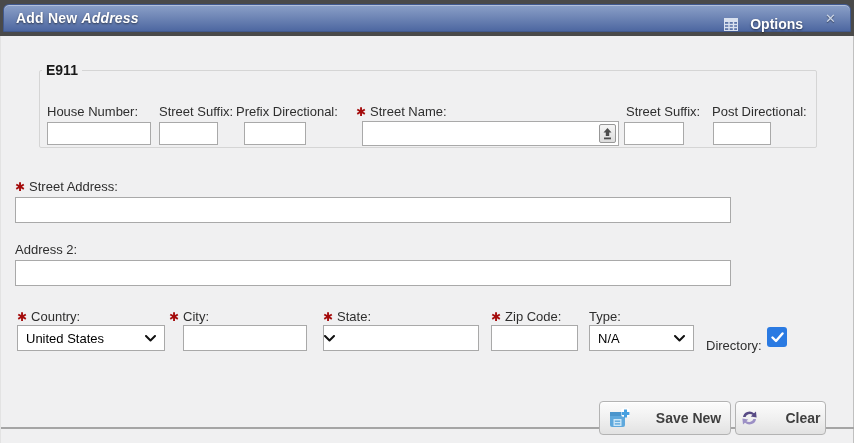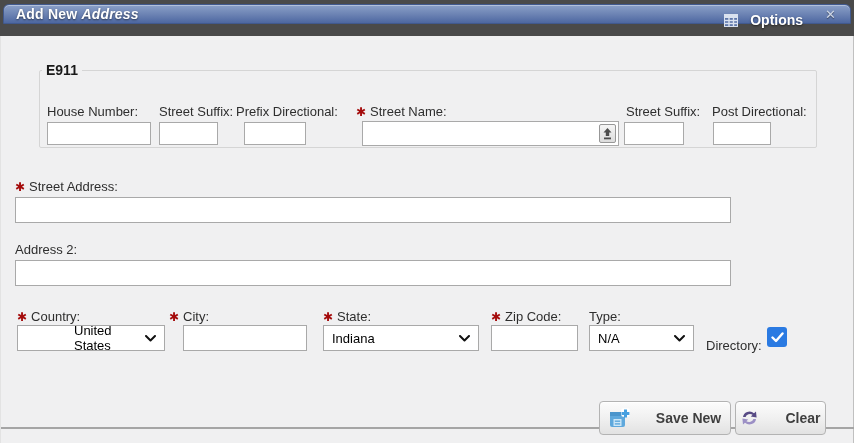--- a/index.html
+++ b/index.html
@@ -5,21 +5,21 @@
   * { margin:0; padding:0; box-sizing:border-box; }
   html,body { width:854px; height:443px; font-family:"Liberation Sans","DejaVu Sans",sans-serif; }
   .stage { position:relative; width:854px; height:443px; background:#4a4a4a; overflow:hidden; }
 
   
   .dialog-body {
     position:absolute; left:0; top:36px; width:854px; height:407px;
     background:#f0f0f1; border-right:1px solid #c0c0c0; border-left:1px solid #e3e3e3;
   }
   .titlebar {
-    position:absolute; left:3px; top:4px; width:848px; height:20px;
+    position:absolute; left:3px; top:4px; width:848px; height:28px;
     border-radius:6px 6px 0 0;
     background:linear-gradient(to bottom,#8ba0c8 0%,#6d84b4 50%,#4d67a1 100%);
     border:1px solid #41598e;
     box-shadow:inset 0 1px 0 rgba(255,255,255,.35);
     display:flex; align-items:center;
   }
   .titlebar .title {
     margin-left:12px; color:#ffffff; font-size:14px; font-weight:bold;
     text-shadow:0 1px 2px rgba(0,0,0,.55); letter-spacing:.2px;
   }
@@ -146,33 +146,32 @@
       <input class="tbox" style="left: 673px; width: 58px;" value="">
     </fieldset>
 
     <span class="lbl" style="left:14px; top:143px;"><span class="req">✱</span><span>Street Address:</span></span>
     <input class="tbox" style="left: 14px; top: 161px; width: 716px; height: 26px;" value="">
 
     <span class="lbl" style="left:14px; top:206px;"><span>Address 2:</span></span>
     <input class="tbox" style="left: 14px; top: 224px; width: 716px; height: 26px;" value="">
 
     <span class="lbl" style="left:16px; top:273px;"><span class="req">✱</span><span>Country:</span></span>
-    <div class="sel" style="left:16px; top:289px; width:148px;padding-left:48px;">
+    <div class="sel" style="left:16px; top:289px; width:148px;">
       <span class="sel-val">United States</span>
       <svg width="11" height="7" viewBox="0 0 11 7">
           <polyline points="1,1 5.5,5.5 10,1" fill="none" stroke="#111" stroke-width="2" stroke-linecap="round" stroke-linejoin="round"></polyline>
         </svg>
     </div>
 
     <span class="lbl" style="left:168px; top:273px;"><span class="req">✱</span><span>City:</span></span>
     <input class="tbox" style="left: 182px; top: 289px; width: 124px; height: 26px;" value="">
 
     <span class="lbl" style="left:322px; top:273px;"><span class="req">✱</span><span>State:</span></span>
     <div class="sel" style="left:322px; top:289px; width:156px;">
-      <span class="sel-val">Indiana</span>
       <svg width="11" height="7" viewBox="0 0 11 7">
           <polyline points="1,1 5.5,5.5 10,1" fill="none" stroke="#111" stroke-width="2" stroke-linecap="round" stroke-linejoin="round"></polyline>
         </svg>
     </div>
 
     <span class="lbl" style="left:490px; top:273px;"><span class="req">✱</span><span>Zip Code:</span></span>
     <input class="tbox" style="left: 490px; top: 289px; width: 87px; height: 26px;" value="">
 
     <span class="lbl" style="left:588px; top:273px;"><span>Type:</span></span>
     <div class="sel" style="left:588px; top:289px; width:105px;">

